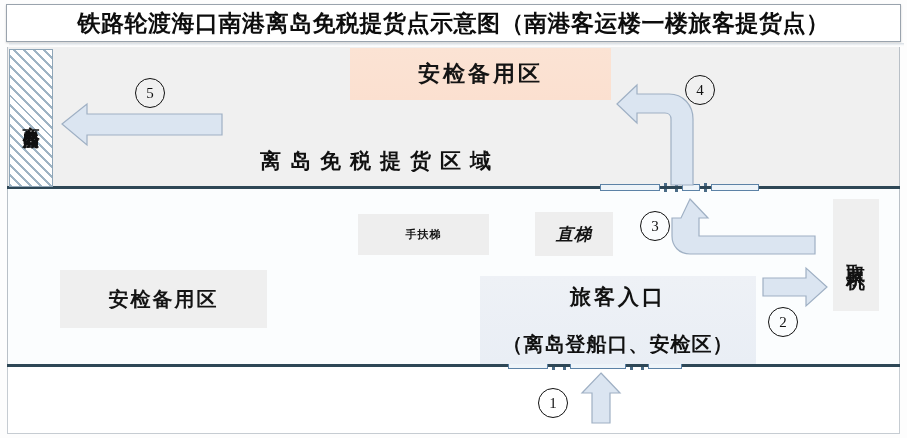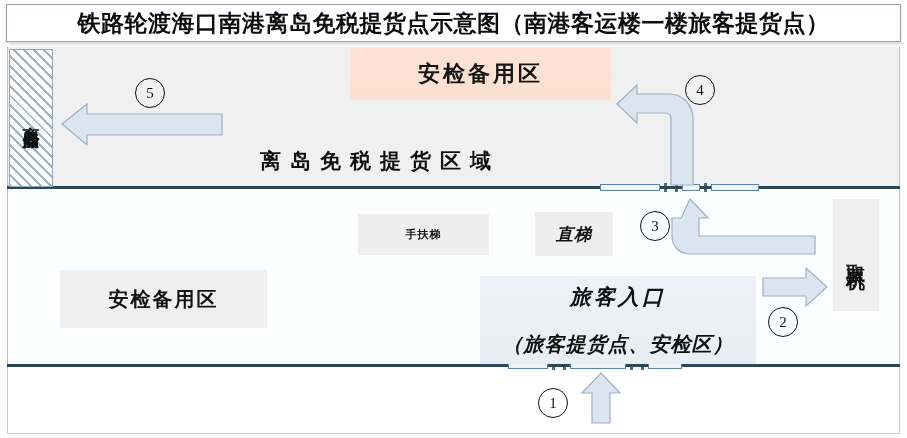--- a/index.html
+++ b/index.html
@@ -127,21 +127,21 @@
   .elevator .lbl{font-size:17px;font-weight:bold;color:#141414;letter-spacing:1px;}
 
   .security-spare{
     left:60px;top:270px;width:207px;height:58px;background:#efefef;
   }
   .security-spare .lbl{font-size:20px;font-weight:bold;color:#141414;letter-spacing:2px;}
 
   .entrance{
     left:480px;top:276px;width:276px;height:88px;
     background:linear-gradient(180deg,#eef1f6,#e9eef5);
-    flex-direction:column;gap:20px;font-style:italic;
+    flex-direction:column;gap:20px;
   }
   .entrance .lbl1{font-size:21px;font-weight:bold;color:#111;letter-spacing:3px;}
   .entrance .lbl2{font-size:20px;font-weight:bold;color:#111;letter-spacing:1px;}
 
   .ticket-machine{
     left:833px;top:199px;width:46px;height:112px;background:#efefef;
   }
   .ticket-machine .vert-label{font-size:19px;letter-spacing:4px;}
 
   
@@ -234,21 +234,21 @@
   <div class="box elevator">
     <span class="lbl">直梯</span>
   </div>
 
   <div class="box security-spare">
     <span class="lbl">安检备用区</span>
   </div>
 
   <div class="box entrance">
     <span class="lbl1">旅客入口</span>
-    <span class="lbl2">（旅客提货点、安检区）</span>
+    <span class="lbl2">（离岛登船口、安检区）</span>
   </div>
 
   <div class="box ticket-machine">
     <span class="vert-label">取票机</span>
   </div>
 
   <div class="arrow" style="left:580px;top:372px;">
     <svg width="42" height="52" viewBox="0 0 42 52">
       <path class="ar-fill" d="M21 1 L40 21 L30 21 L30 51 L12 51 L12 21 L2 21 Z"></path>
     </svg>

